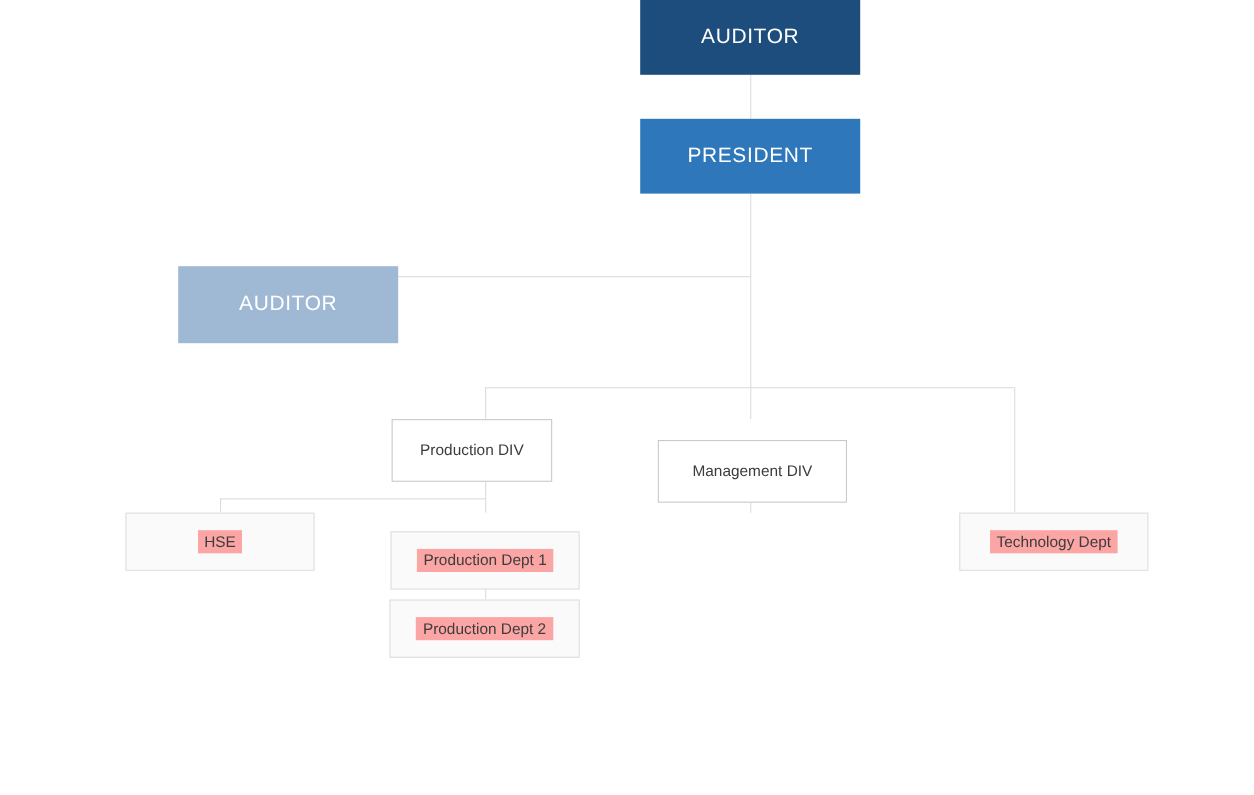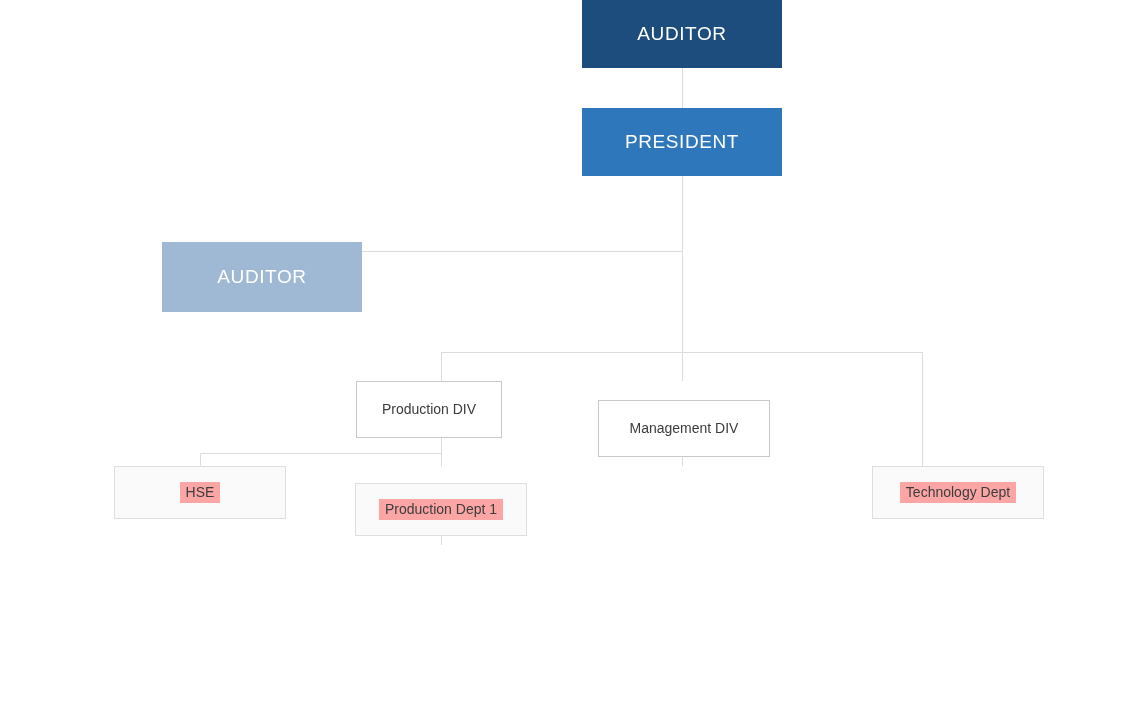--- a/index.html
+++ b/index.html
@@ -128,14 +128,17 @@
 
   <div class="node department" style="left:355px; top:456px; width:172px; height:53px;margin-top:27px;">
     <span class="label">Production Dept 1</span>
   </div>
 
 
   <div class="node department" style="left:872px; top:466px; width:172px; height:53px;">
     <span class="label">Technology Dept</span>
   </div>
 
+  <div class="node department" style="left:354px; top:545px; width:173px; height:53px;">
+    <span class="label">Production Dept 2</span>
+  </div>
 
 </div>
 
 </body></html>

